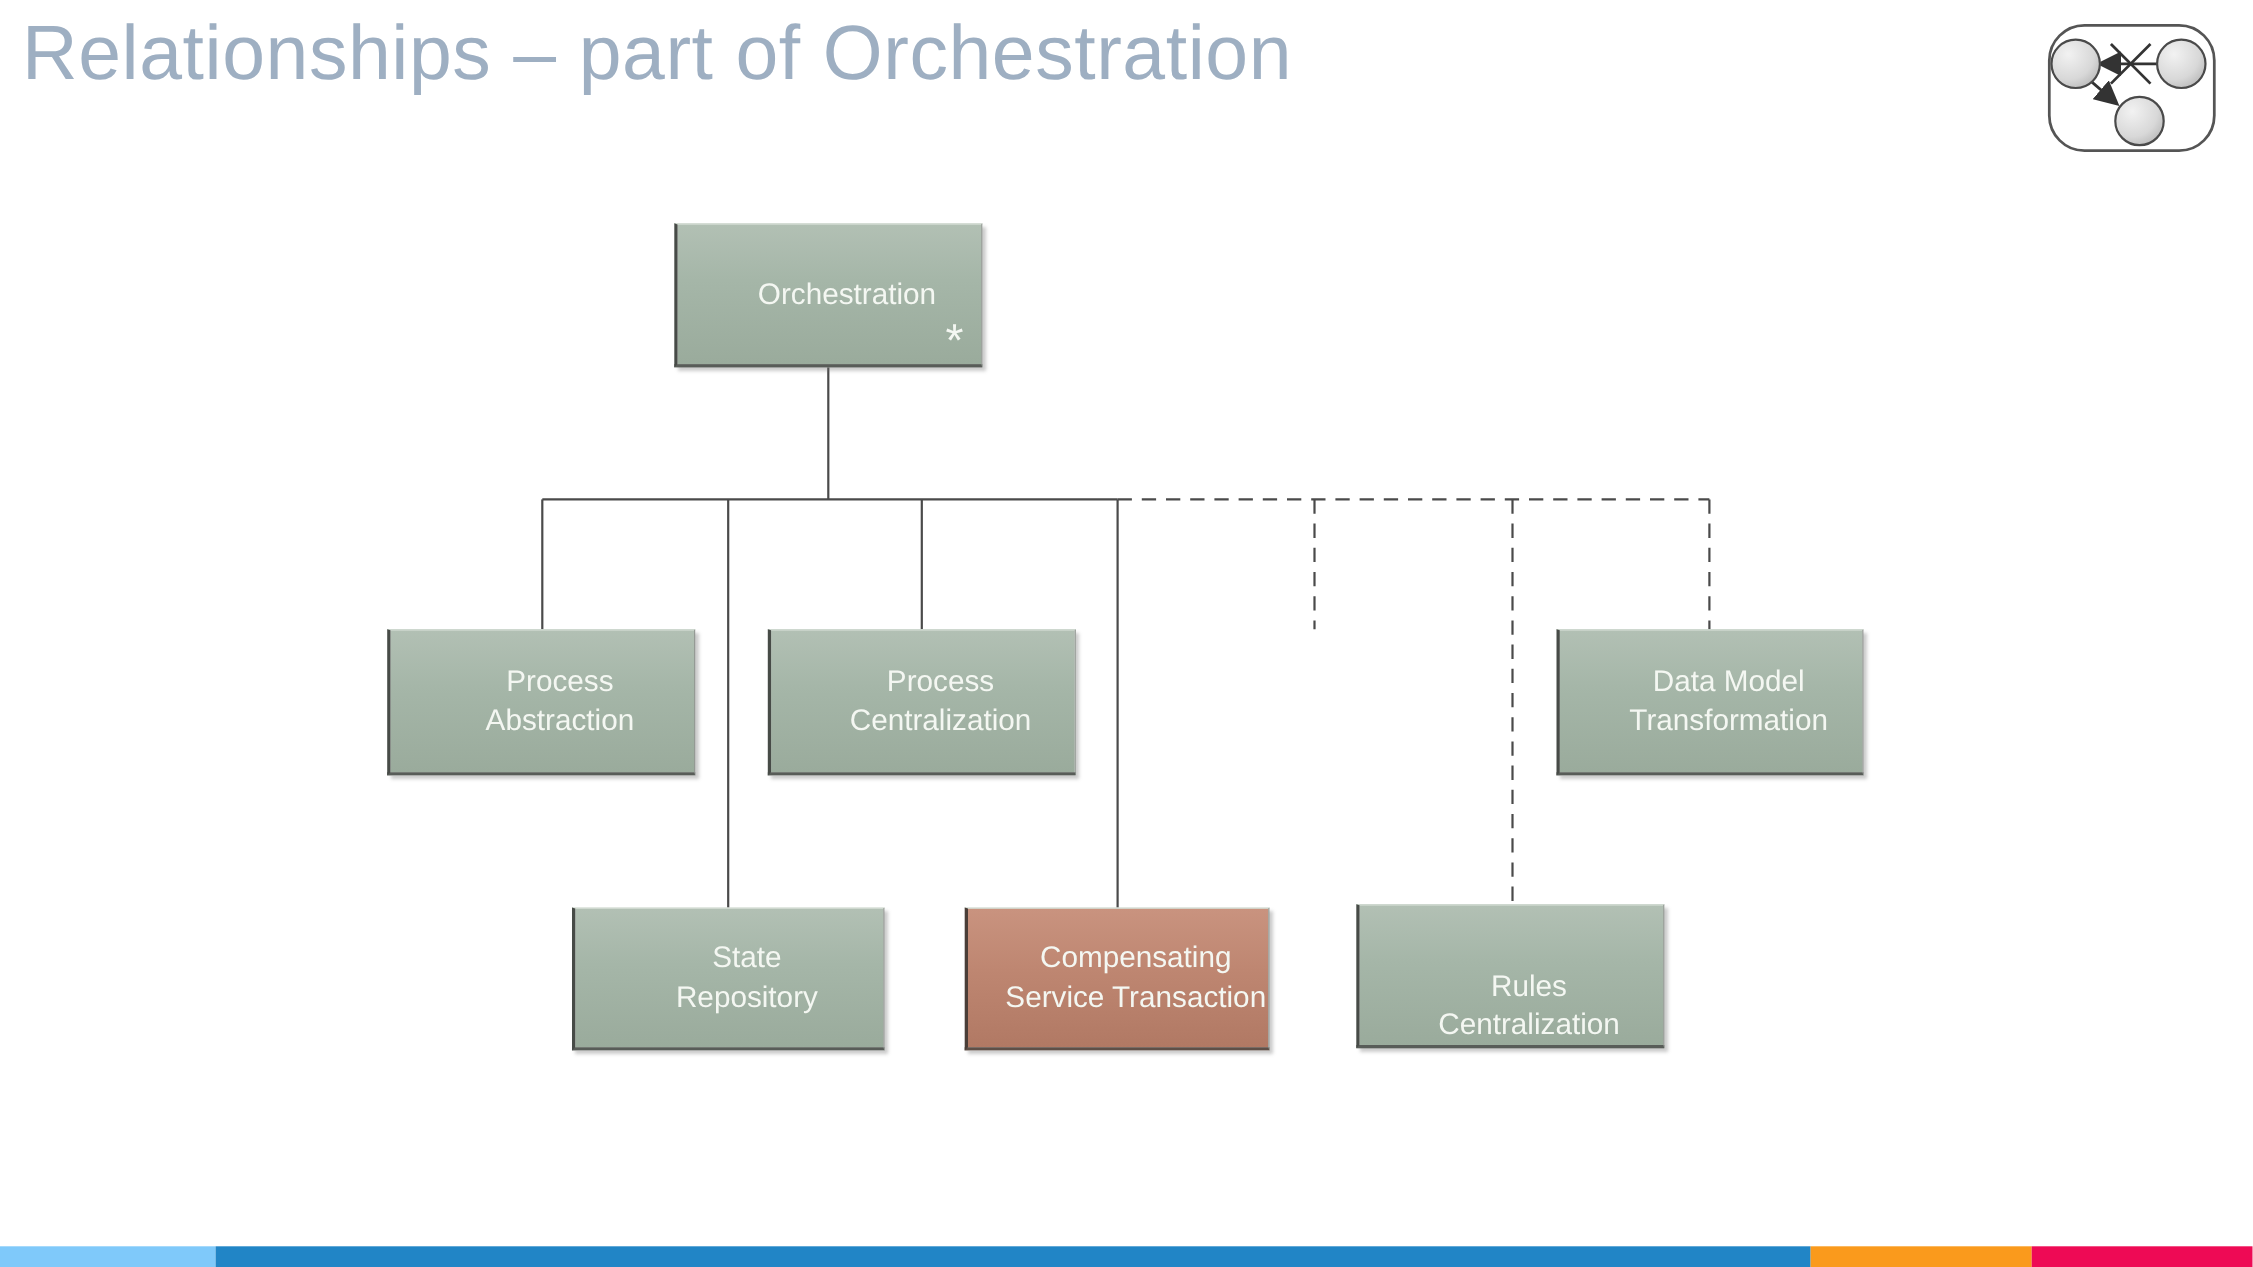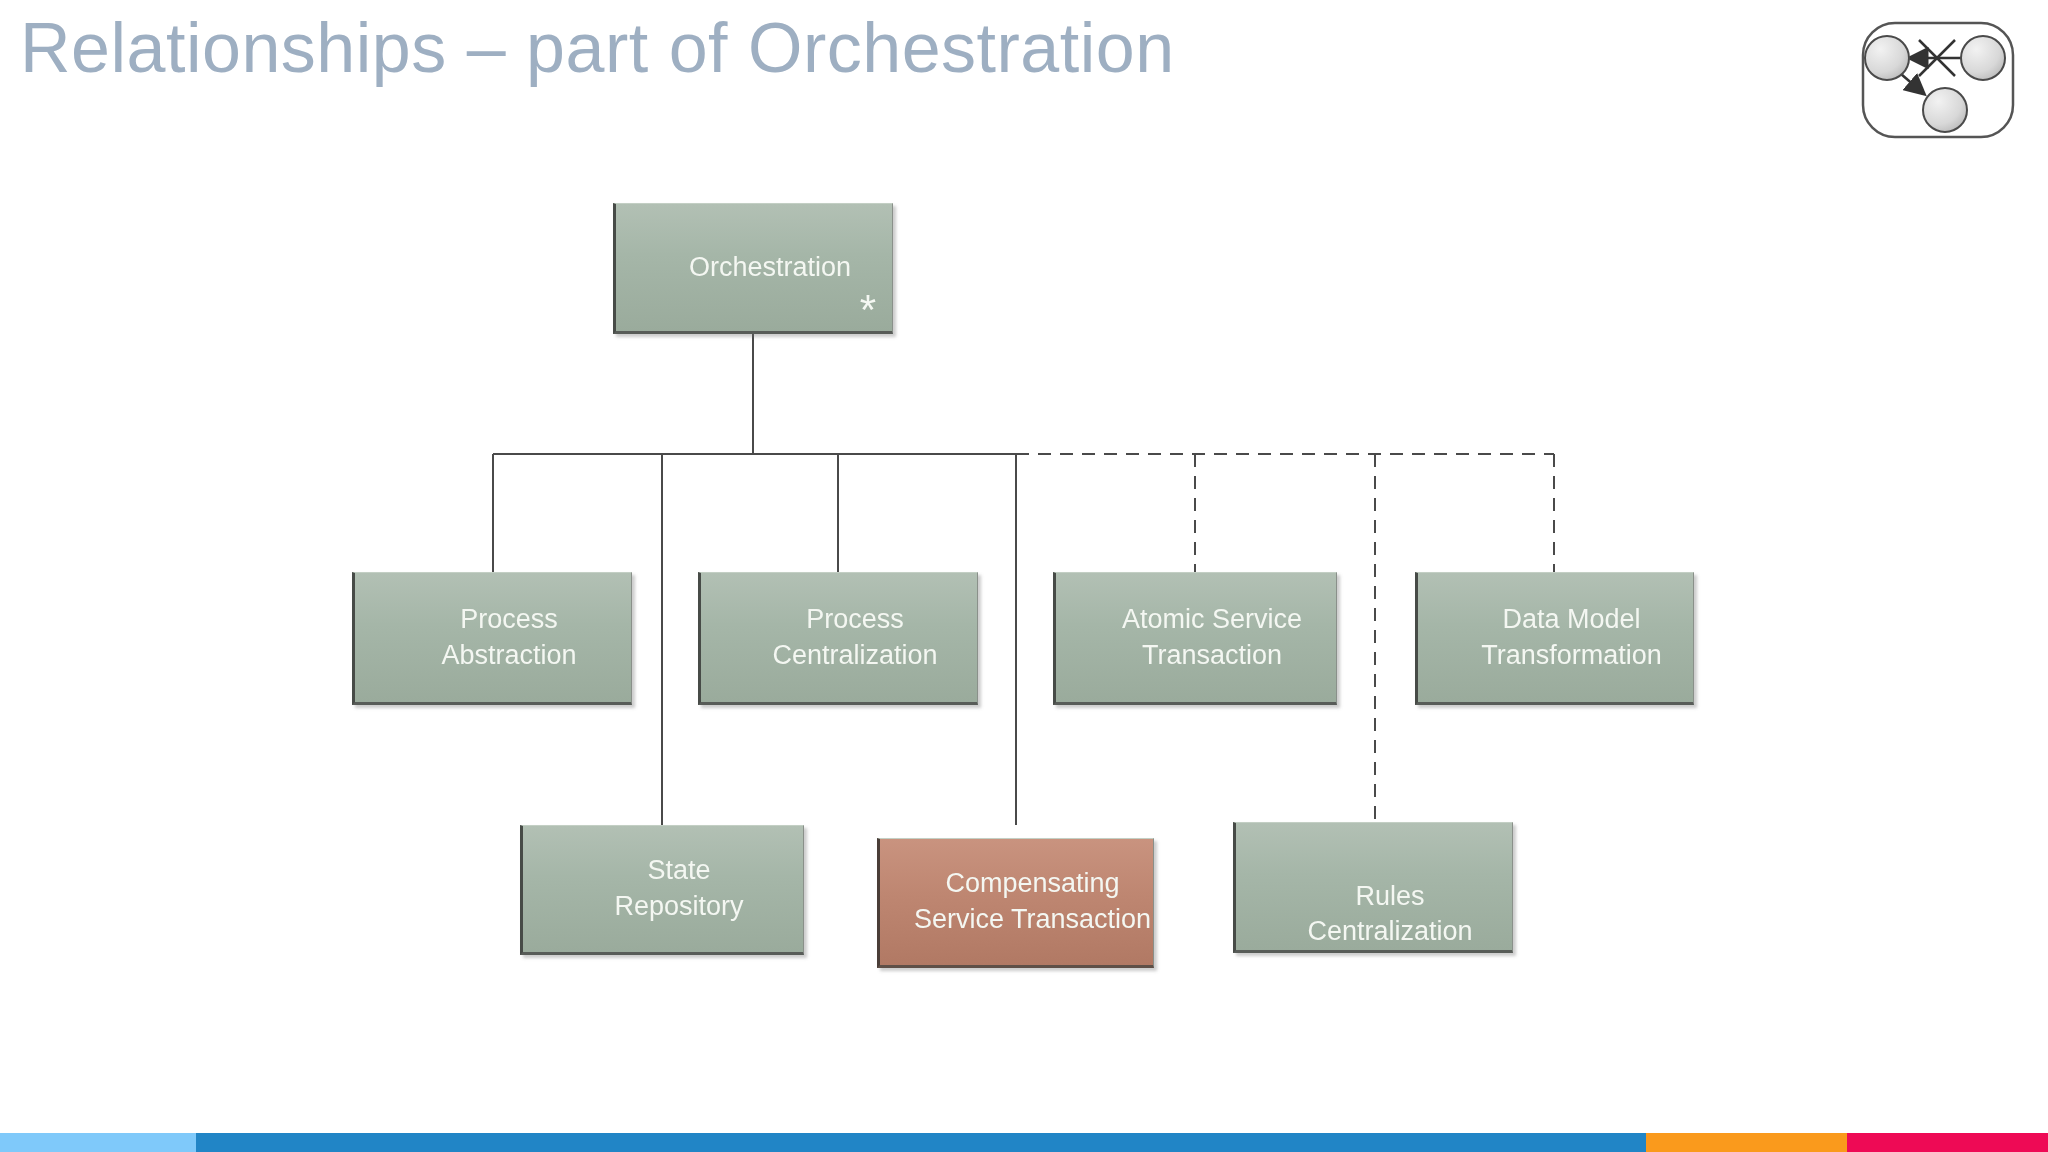--- a/index.html
+++ b/index.html
@@ -34,21 +34,21 @@
     background:linear-gradient(180deg,#C9937F 0%,#BE8671 45%,#B17964 100%);
     border-left-color:#4a3e38;border-bottom-color:#5e4f47;
   }
   .node-label{white-space:pre-line;}
   #node-orchestration{left:613px;top:203px;width:280px;height:131px;}
   #node-process-abstraction{left:352px;top:572px;width:280px;height:133px;}
   #node-process-centralization{left:698px;top:572px;width:280px;height:133px;}
   #node-atomic-service-transaction{left:1053px;top:572px;width:284px;height:133px;}
   #node-data-model-transformation{left:1415px;top:572px;width:279px;height:133px;}
   #node-state-repository{left:520px;top:825px;width:284px;height:130px;}
-  #node-compensating-service-transaction{left:877px;top:825px;width:277px;height:130px;margin-top:13px;}
+  #node-compensating-service-transaction{left:877px;top:825px;width:277px;height:130px;}
   #node-rules-centralization{left:1233px;top:822px;width:280px;height:131px;align-items:flex-end;}
   #orchestration-asterisk{
     position:absolute;right:16px;bottom:-6px;font-size:42px;color:#F4F7F2;
   }
   
   #header-icon{position:absolute;left:1857px;top:15px;width:162px;height:130px;}
   
   .footer-seg{position:absolute;top:1133px;height:19px;}
   #footer-seg-lightblue{left:0;width:196px;background:#7FC9FA;}
   #footer-seg-blue{left:196px;width:1450px;background:#2185C6;}
@@ -104,24 +104,20 @@
   <div class="node" id="node-process-abstraction">
     <span class="node-label">Process
 Abstraction</span>
   </div>
 
   <div class="node" id="node-process-centralization">
     <span class="node-label">Process
 Centralization</span>
   </div>
 
-  <div class="node" id="node-atomic-service-transaction">
-    <span class="node-label">Atomic Service
-Transaction</span>
-  </div>
 
   <div class="node" id="node-state-repository">
     <span class="node-label">State
 Repository</span>
   </div>
 
   <div class="node" id="node-data-model-transformation">
     <span class="node-label">Data Model
 Transformation</span>
   </div>

